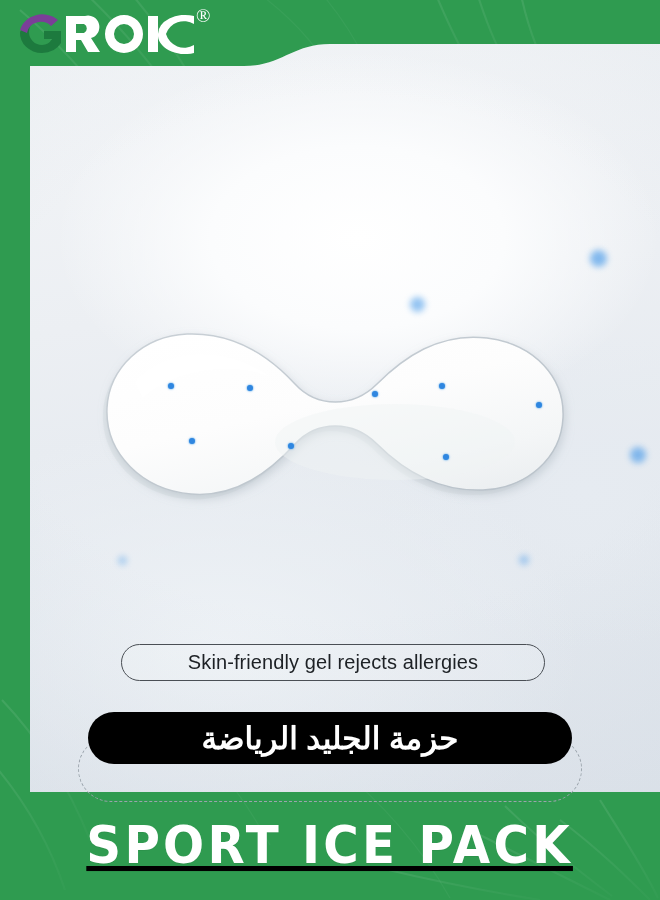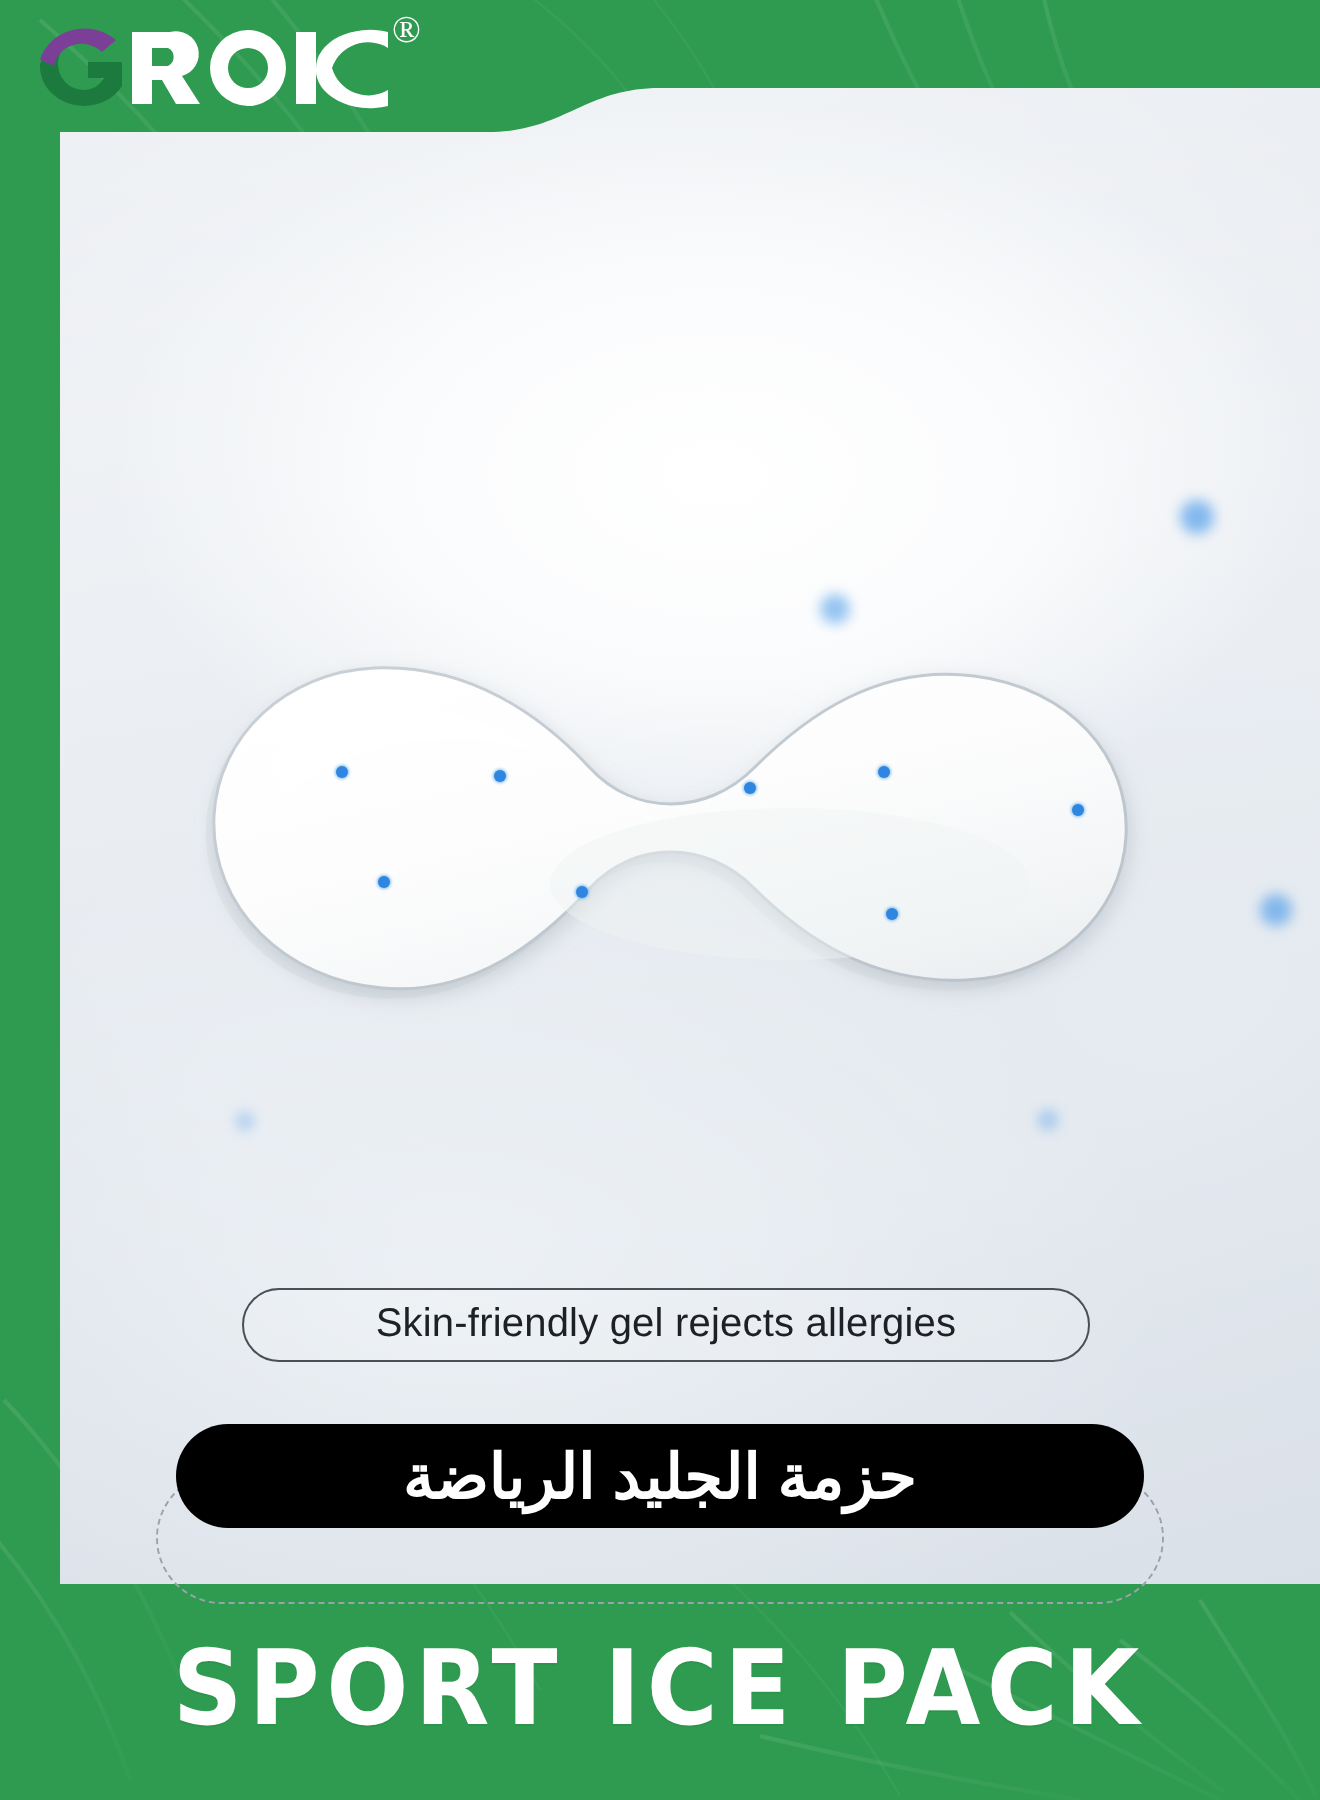--- a/index.html
+++ b/index.html
@@ -162,21 +162,21 @@
     line-height:1;
     white-space:nowrap;
   }
 
   
   .footer {
     position:absolute;
     left:0; bottom:0;
     width:660px; height:110px;
     z-index:5;
-    display:flex; align-items:center; justify-content:center;
+    display:flex; align-items:center; justify-content:center;text-decoration:underline;
   }
   .footer-text {
     color:#ffffff;
     font-size:52px;
     font-weight:bold;
     letter-spacing:3.5px;
     font-family:"DejaVu Sans", sans-serif;
     transform:scaleX(.93);
     text-shadow:0 1px 0 rgba(0,0,0,.05);
     white-space:nowrap;

